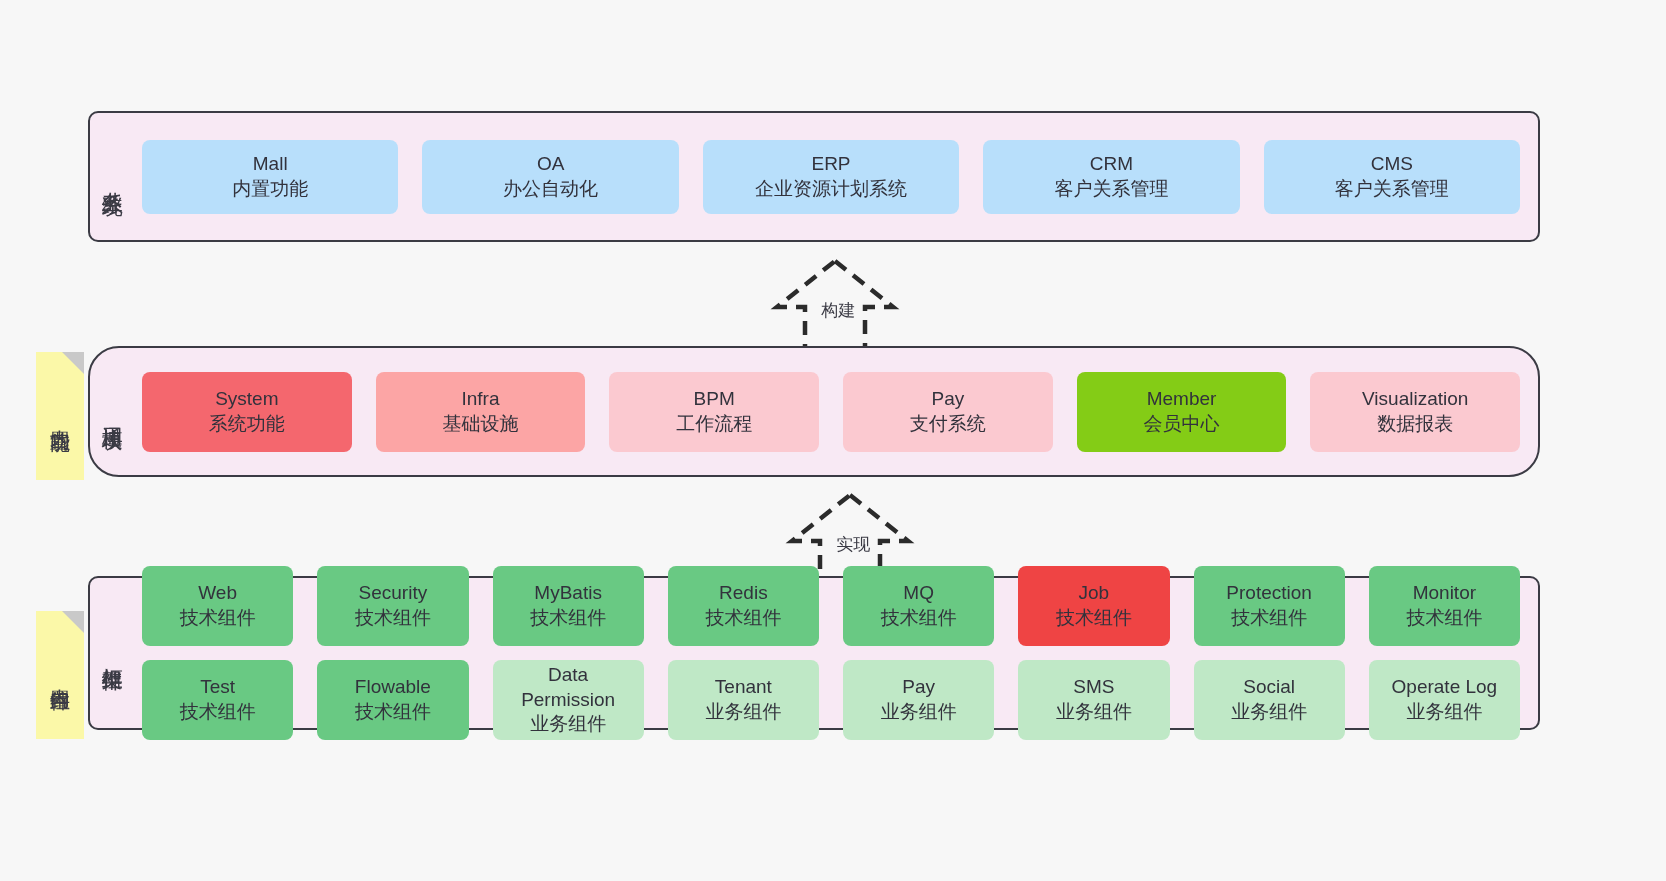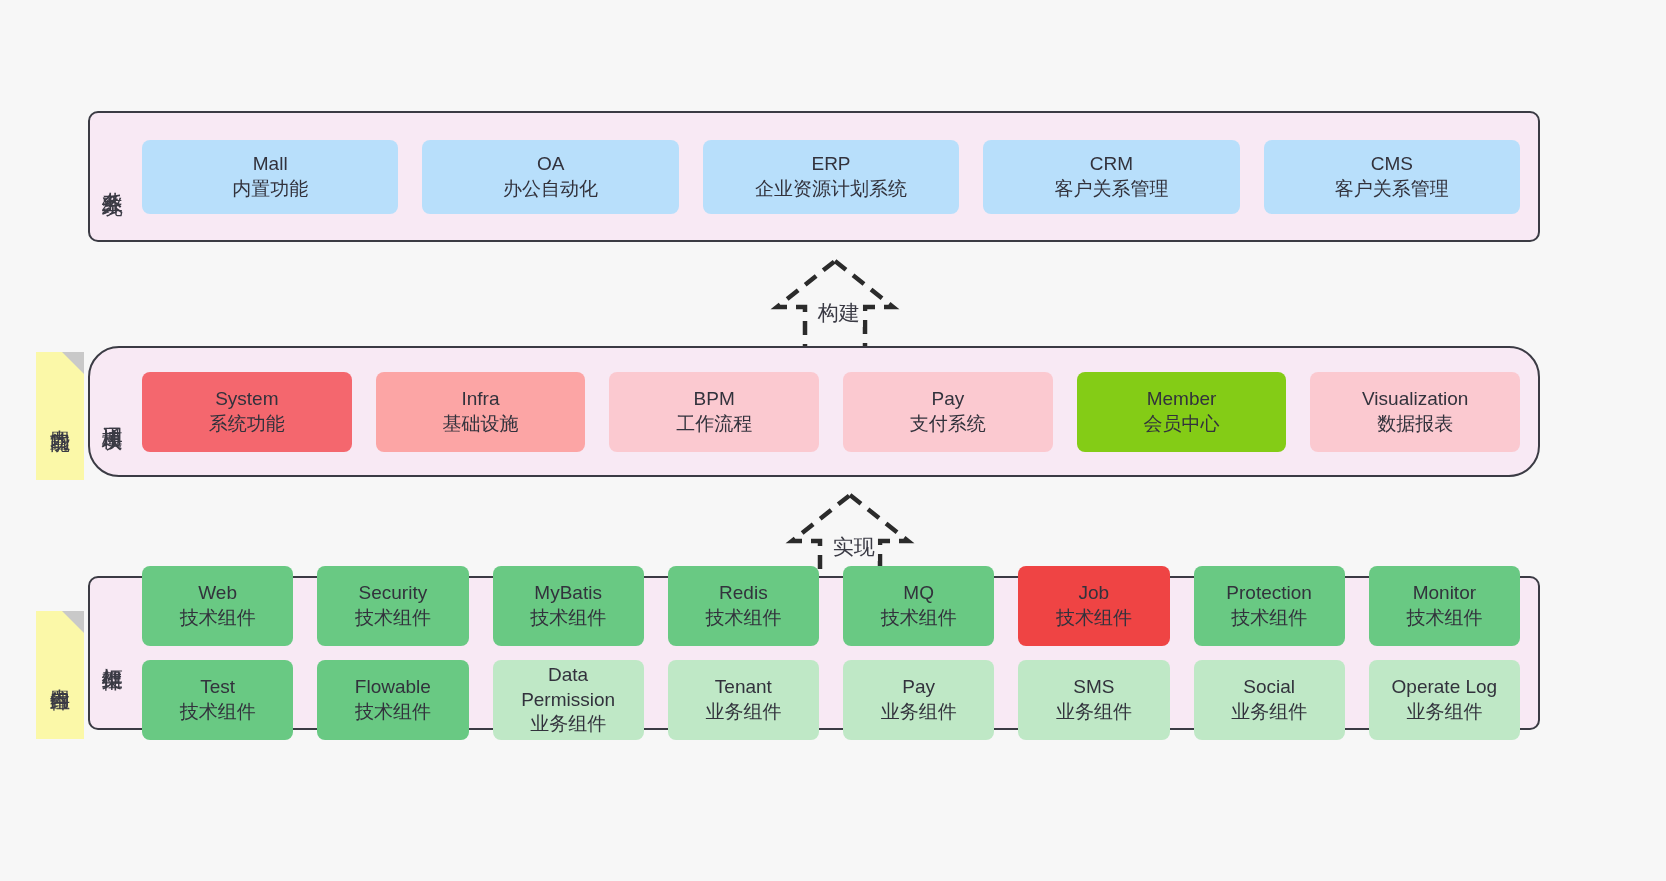--- a/index.html
+++ b/index.html
@@ -120,21 +120,21 @@
     height: 104px;
   }
   .connector svg { display: block; }
   .connector .conn-label {
     position: absolute;
     left: 50%;
     top: 44px;
     transform: translateX(-42%);
     background: #f7f7f7;
     padding: 0 3px;
-    font-size: 21px;
+    font-size: 17px;
     color: #3a3a44;
     white-space: nowrap;
     user-select: none;
   }
   #connector-build { left: 760px; top: 255px; }
   #connector-impl  { left: 775px; top: 489px; }
 </style>
 </head>
 <body>
 

